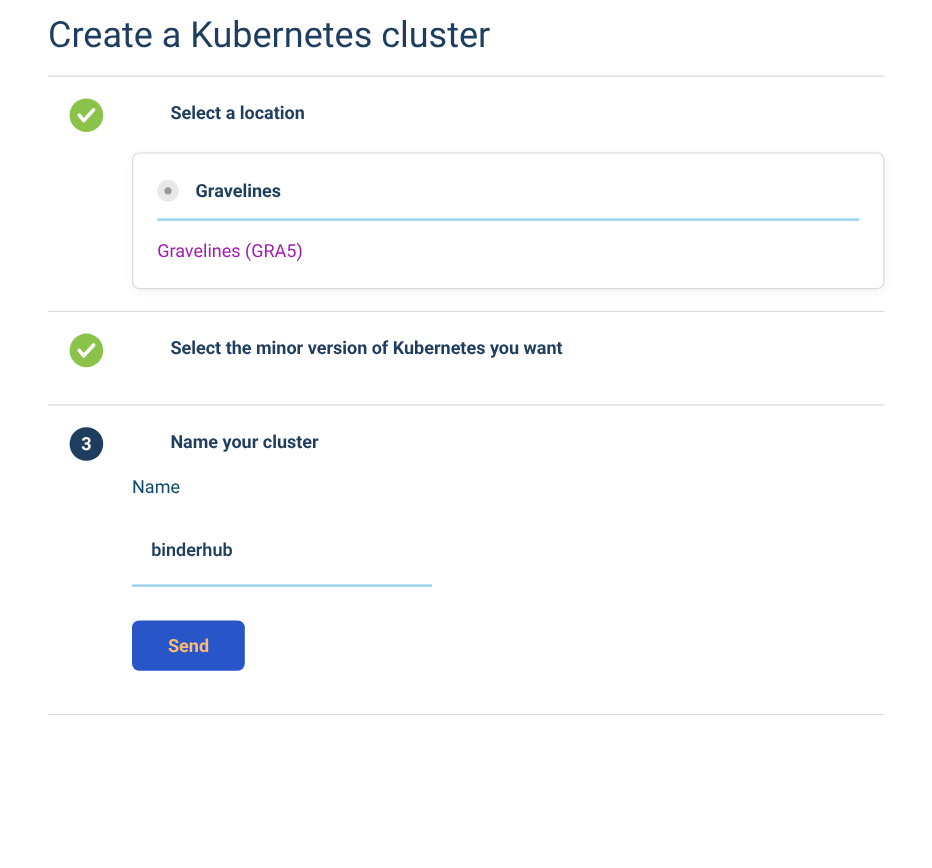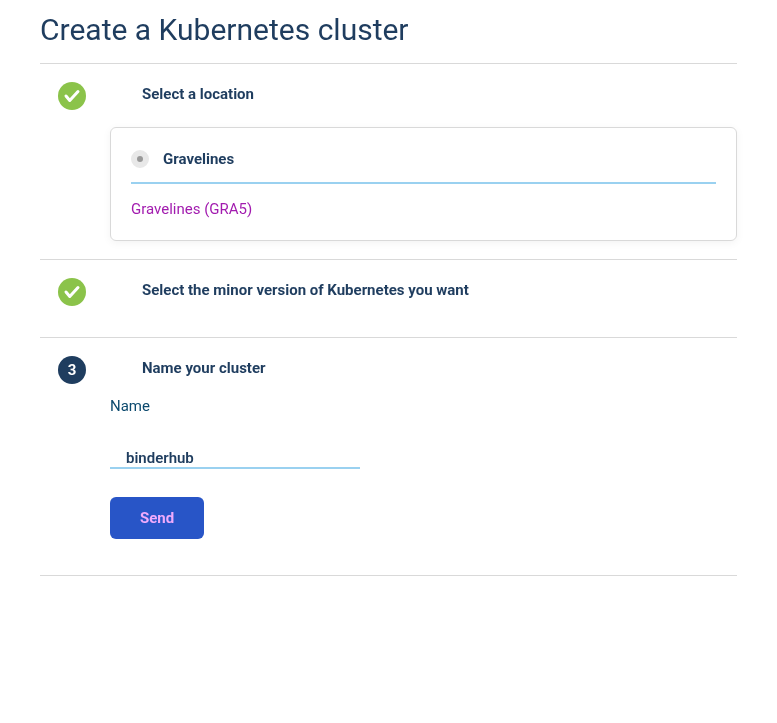--- a/index.html
+++ b/index.html
@@ -114,31 +114,31 @@
       font-size: 15px;
       color: #0c4a6e;
       margin-bottom: 24px;
       margin-top: 14px;
     }
     .text-input {
       display: block;
       width: 250px;
       border: none;
       border-bottom: 2px solid #9ad1f0;
-      padding: 10px 8px 0 16px;
+      padding: 10px 8px 20px 16px;
       font-size: 15px;
       font-weight: 600;
       color: #1f3d5f;
       outline: none;
       font-family: inherit;
     }
     .send-button {
       margin-top: 28px;
       background: #2855c7;
-      color: #f0abfc;
+      color: #fdba74;
       border: none;
       border-radius: 6px;
       padding: 12px 30px;
       font-size: 15px;
       font-weight: 700;
       cursor: pointer;
       font-family: inherit;
     }
     .step-3-content {
       padding-bottom: 18px;

